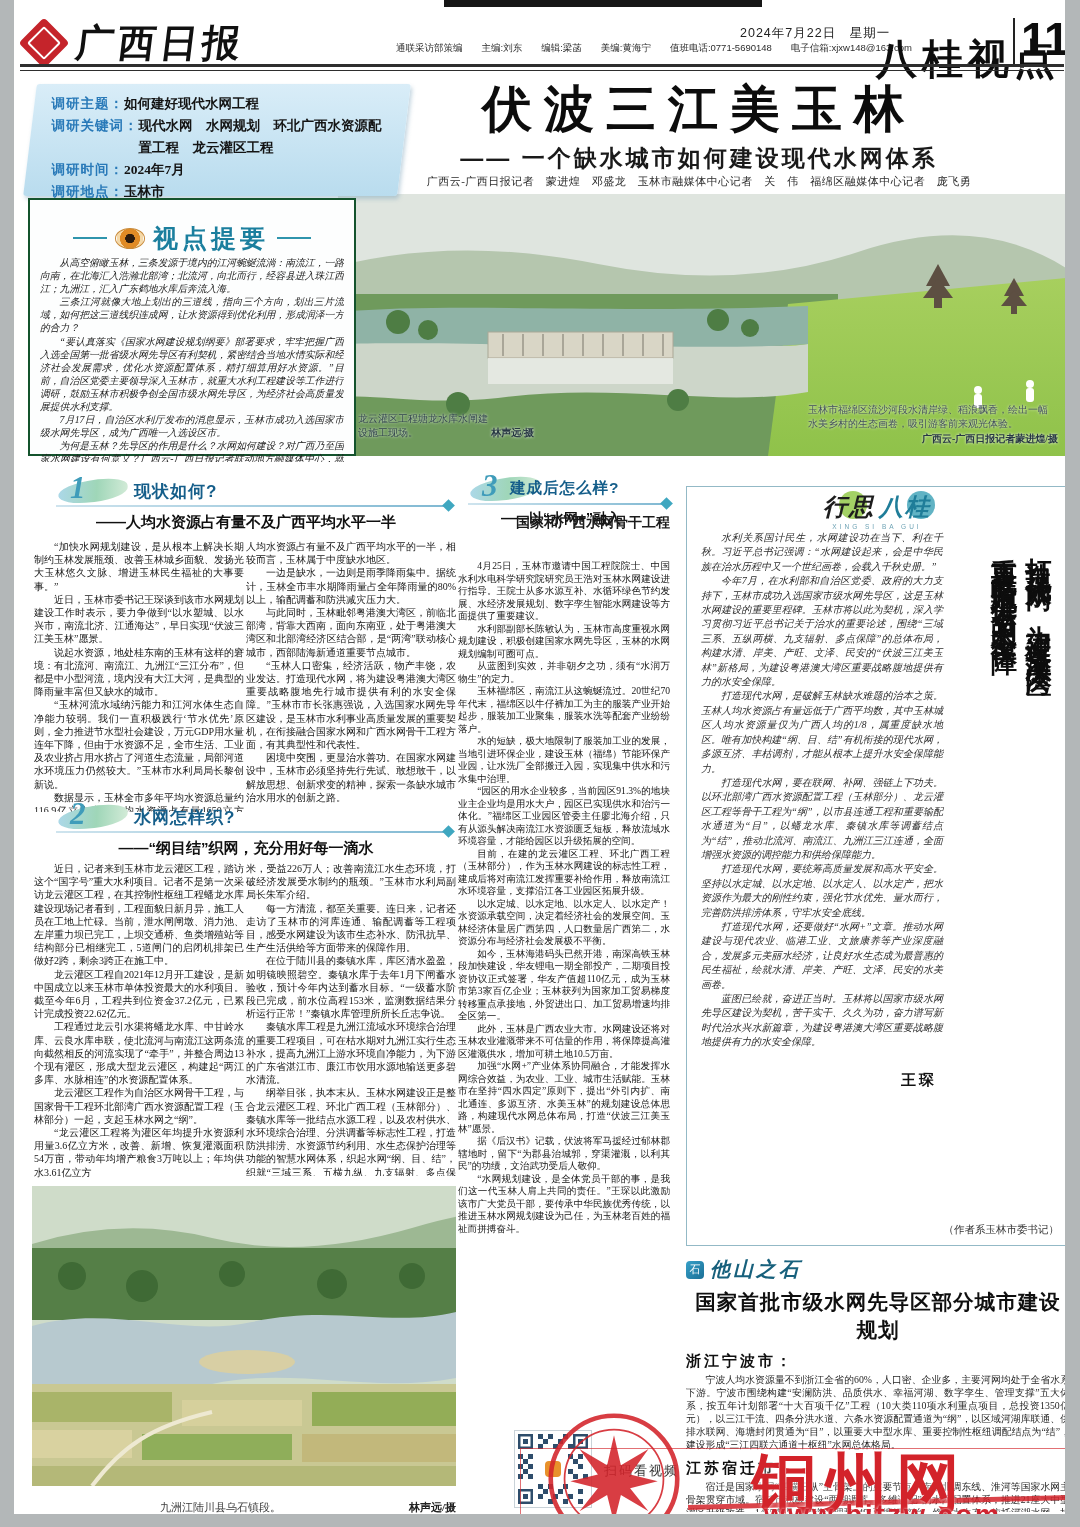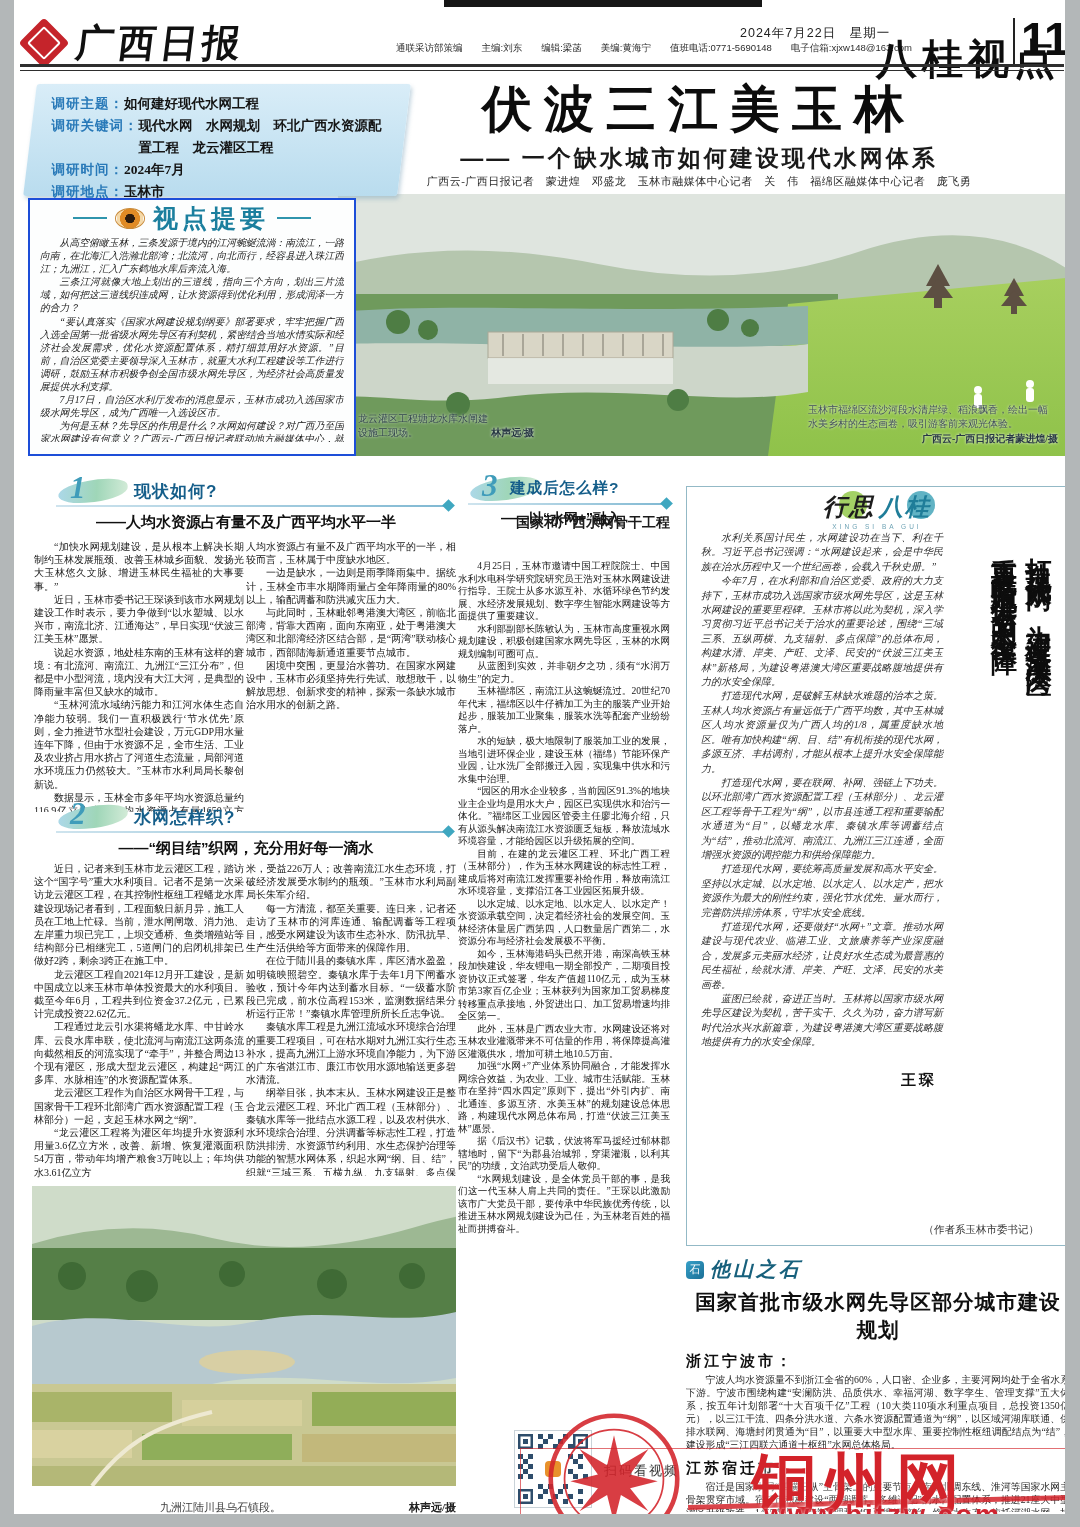--- a/index.html
+++ b/index.html
@@ -37,21 +37,21 @@
 #photo-main{left:338px;top:194px;width:728px;height:262px;overflow:hidden}
 #photo-bottom{left:32px;top:1186px;width:424px;height:300px;overflow:hidden}
 .photo-cap{position:absolute;font-size:10px;line-height:14px;color:#33464e;text-shadow:0 0 3px rgba(255,255,255,.9)}
 #cap-l{left:20px;bottom:16px;width:176px}
 #cap-r{right:8px;bottom:10px;width:250px;color:#43505c}
 .cap-credit{float:right;font-weight:bold;color:#273743}
 #cap-r .credit-line{text-align:right;font-weight:bold;margin-top:1px;color:#273743}
 #bp-caption{left:32px;top:1500px;width:424px;font-size:11px;color:#3d3d3d;text-align:center}
 #bp-caption .cap-credit{font-weight:bold;color:#222}
 
-#viewpoint{left:28px;top:198px;width:328px;height:258px;border:2px solid #1d4ed8;background:#fdfefe;padding:0 10px;z-index:2}
+#viewpoint{left:28px;top:198px;width:328px;height:258px;border:2px solid #14532d;background:#fdfefe;padding:20px 10px;z-index:2}
 #vp-head{display:flex;align-items:center;justify-content:center;gap:8px;height:36px}
 .vp-dash{width:34px;height:2px;background:#2f95ad}
 #vp-title{font-size:25px;font-weight:900;color:#1b7f9e;letter-spacing:4px;font-family:"Liberation Sans",sans-serif}
 #eye{width:30px;height:21px;border-radius:50%;background:radial-gradient(circle at 50% 50%,#2b1b0e 0 27%,#e08b26 29% 58%,#f5d9a8 60% 78%,#fff 80%);border:1px solid #c88a3a}
 #vp-body{font-size:9.8px;line-height:13.1px;font-style:italic;text-align:justify;color:#222;overflow:hidden;height:206px}
 #vp-body p{text-indent:2em}
 
 .sec{z-index:1}
 .sec .blob{position:absolute;left:18px;top:0;width:70px;height:22px;background:linear-gradient(100deg,#acd8ea,#9fd6b8 55%,#d5ecd9);border-radius:60% 45% 55% 50%;transform:rotate(-7deg)}
 .sec .num{position:absolute;left:30px;top:-10px;font-size:31px;font-style:italic;font-weight:bold;color:#3f9cba;font-family:"Liberation Serif",serif}
@@ -85,21 +85,21 @@
 #xs-c2{left:206px;background:#3aa0b5}
 .lg1{position:relative;font-size:24px;font-weight:900;font-style:italic;color:#1d1d1d;font-family:"Liberation Serif",serif;letter-spacing:2px}
 .lg2{position:relative;font-size:24px;font-weight:900;font-style:italic;color:#1f7d99;font-family:"Liberation Sans",sans-serif;letter-spacing:2px}
 #xs-en{font-size:6.5px;letter-spacing:3px;color:#6fa3b5;font-family:"Liberation Sans",sans-serif}
 #xs-essay{position:relative;height:672px;overflow:hidden;margin-top:4px}
 #xs-essay .txt{font-size:10px;line-height:14.4px;font-style:italic;text-align:justify;color:#2d2d2d}
 #xs-essay .txt p{text-indent:2em}
 .vh-wrap{float:right;width:100px;height:520px;margin:6px 0 8px 10px;display:flex;justify-content:flex-end;gap:6px}
 .vh-col{writing-mode:vertical-rl;text-orientation:upright;font-family:"Liberation Sans",sans-serif;font-weight:900;font-size:26px;letter-spacing:6px;line-height:1.1;color:#0d0d0d;height:520px}
 #xs-author{position:absolute;left:200px;top:540px;font-size:15px;font-weight:bold;color:#111;letter-spacing:3px}
-#xs-close{position:absolute;right:28px;bottom:8px;font-size:10.5px;color:#333}
+#xs-close{position:absolute;right:8px;bottom:8px;font-size:10.5px;color:#333}
 
 #tashan{left:686px;top:1256px;width:384px;height:256px;overflow:hidden}
 #ts-labelrow{display:flex;align-items:center;gap:6px}
 #ts-icon{width:18px;height:18px;border-radius:4px;background:linear-gradient(135deg,#36a0c8,#1b6f96);color:#fff;font-size:11px;display:flex;align-items:center;justify-content:center;font-family:"Liberation Sans",sans-serif}
 #ts-label{font-size:20px;font-weight:900;font-style:italic;color:#17607c;letter-spacing:3px;font-family:"Liberation Sans",sans-serif}
 #ts-title{margin-top:5px;text-align:center;font-size:20.5px;font-weight:900;letter-spacing:1px;font-family:"Liberation Sans",sans-serif;color:#0f0f0f}
 .city-name{margin-top:8px;font-size:15px;font-weight:bold;letter-spacing:3px;color:#101010}
 .city-text{margin-top:2px;font-size:9.8px;line-height:13px;text-align:justify;color:#1f1f1f;text-indent:2em}
 
 #wm{z-index:9;pointer-events:none}
@@ -265,20 +265,21 @@
     <p>“加快水网规划建设，是从根本上解决长期制约玉林发展瓶颈、改善玉林城乡面貌、发扬光大玉林悠久文脉、增进玉林民生福祉的大事要事。”</p>
     <p>近日，玉林市委书记王琛谈到该市水网规划建设工作时表示，要力争做到“以水塑城、以水兴市，南流北济、江通海达”，早日实现“伏波三江美玉林”愿景。</p>
     <p>说起水资源，地处桂东南的玉林有这样的窘境：有北流河、南流江、九洲江“三江分布”，但都是中小型河流，境内没有大江大河，是典型的降雨量丰富但又缺水的城市。</p>
     <p>“玉林河流水域纳污能力和江河水体生态自净能力较弱。我们一直积极践行‘节水优先’原则，全力推进节水型社会建设，万元GDP用水量连年下降，但由于水资源不足，全市生活、工业及农业挤占用水挤占了河道生态流量，局部河道水环境压力仍然较大。”玉林市水利局局长黎创新说。</p>
     <p>数据显示，玉林全市多年平均水资源总量约116.9亿立方米，人均水资源占有量1650立方米，而广西的人均水资源占有量约为3800立方米。玉林的</p>
   </div>
 <div class="abs bt cont" id="c1b">
     <p>人均水资源占有量不及广西平均水平的一半，相较而言，玉林属于中度缺水地区。</p>
     <p>一边是缺水，一边则是雨季降雨集中。据统计，玉林全市丰水期降雨量占全年降雨量的80%以上，输配调蓄和防洪减灾压力大。</p>
     <p>与此同时，玉林毗邻粤港澳大湾区，前临北部湾，背靠大西南，面向东南亚，处于粤港澳大湾区和北部湾经济区结合部，是“两湾”联动核心城市，西部陆海新通道重要节点城市。</p>
+    <p>“玉林人口密集，经济活跃，物产丰饶，农业发达。打造现代水网，将为建设粤港澳大湾区重要战略腹地先行城市提供有利的水安全保障。”玉林市市长张惠强说，入选国家水网先导区建设，是玉林市水利事业高质量发展的重要契机，在衔接融合国家水网和广西水网骨干工程方面，有其典型性和代表性。</p>
     <p>困境中突围，更显治水善功。在国家水网建设中，玉林市必须坚持先行先试、敢想敢干，以解放思想、创新求变的精神，探索一条缺水城市治水用水的创新之路。</p>
   </div>
 <div class="abs bt" id="c2a">
     <p>近日，记者来到玉林市龙云灌区工程，踏访这个“国字号”重大水利项目。记者不是第一次采访龙云灌区工程，在其控制性枢纽工程蟠龙水库建设现场记者看到，工程面貌日新月异，施工人员在工地上忙碌。当前，泄水闸闸墩、消力池、左岸重力坝已完工，上坝交通桥、鱼类增殖站等结构部分已相继完工，5道闸门的启闭机排架已做好2跨，剩余3跨正在施工中。</p>
     <p>龙云灌区工程自2021年12月开工建设，是新中国成立以来玉林市单体投资最大的水利项目。截至今年6月，工程共到位资金37.2亿元，已累计完成投资22.62亿元。</p>
     <p>工程通过龙云引水渠将蟠龙水库、中甘岭水库、云良水库串联，使北流河与南流江这两条流向截然相反的河流实现了“牵手”，并整合周边13个现有灌区，形成大型龙云灌区，构建起“两江多库、水脉相连”的水资源配置体系。</p>
     <p>龙云灌区工程作为自治区水网骨干工程，与国家骨干工程环北部湾广西水资源配置工程（玉林部分）一起，支起玉林水网之“纲”。</p>
     <p>“龙云灌区工程将为灌区年均提升水资源利用量3.6亿立方米，改善、新增、恢复灌溉面积54万亩，带动年均增产粮食3万吨以上；年均供水3.61亿立方</p>
   </div>
 <div class="abs bt cont" id="c2b">

